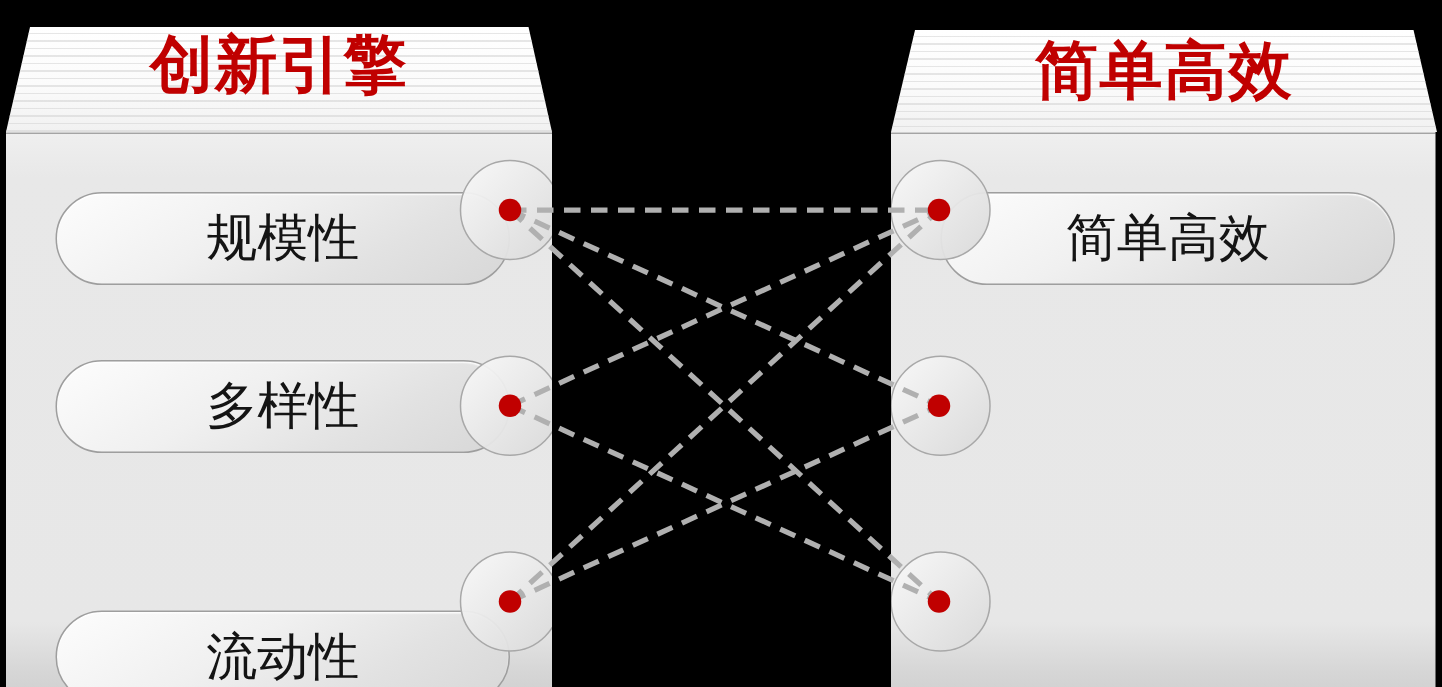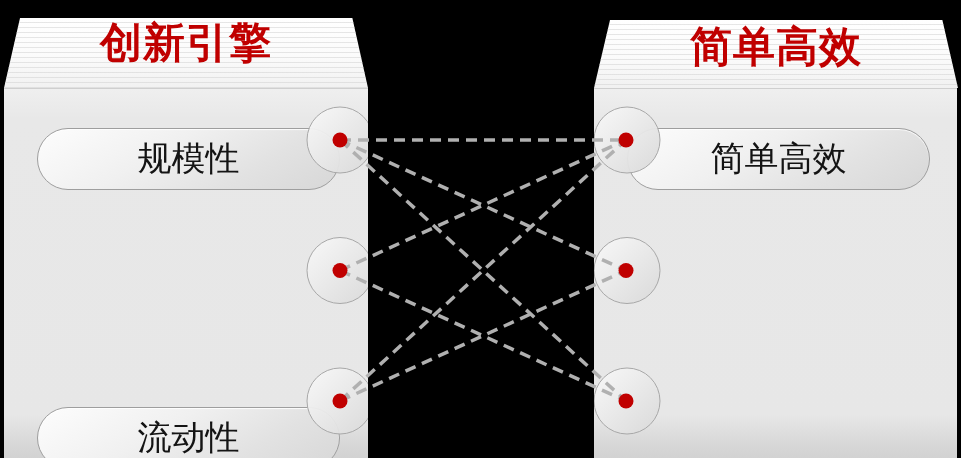--- a/index.html
+++ b/index.html
@@ -56,20 +56,23 @@
   <div class="panel-body" id="left-body"></div>
   <div class="panel-title" id="left-title">创新引擎</div>
 
   <div class="top-face" id="right-top"></div>
   <div class="panel-body" id="right-body"></div>
   <div class="panel-title" id="right-title">简单高效</div>
 
   <div class="pill pill-left row0">
     <span>规模性</span>
   </div>
+  <div class="pill pill-left row1">
+    <span>多样性</span>
+  </div>
   <div class="pill pill-left row2">
     <span>流动性</span>
   </div>
 
   <div class="pill pill-right row0">
     <span>简单高效</span>
   </div>
 
   <svg id="overlay" xmlns="http://www.w3.org/2000/svg">
     <defs>

